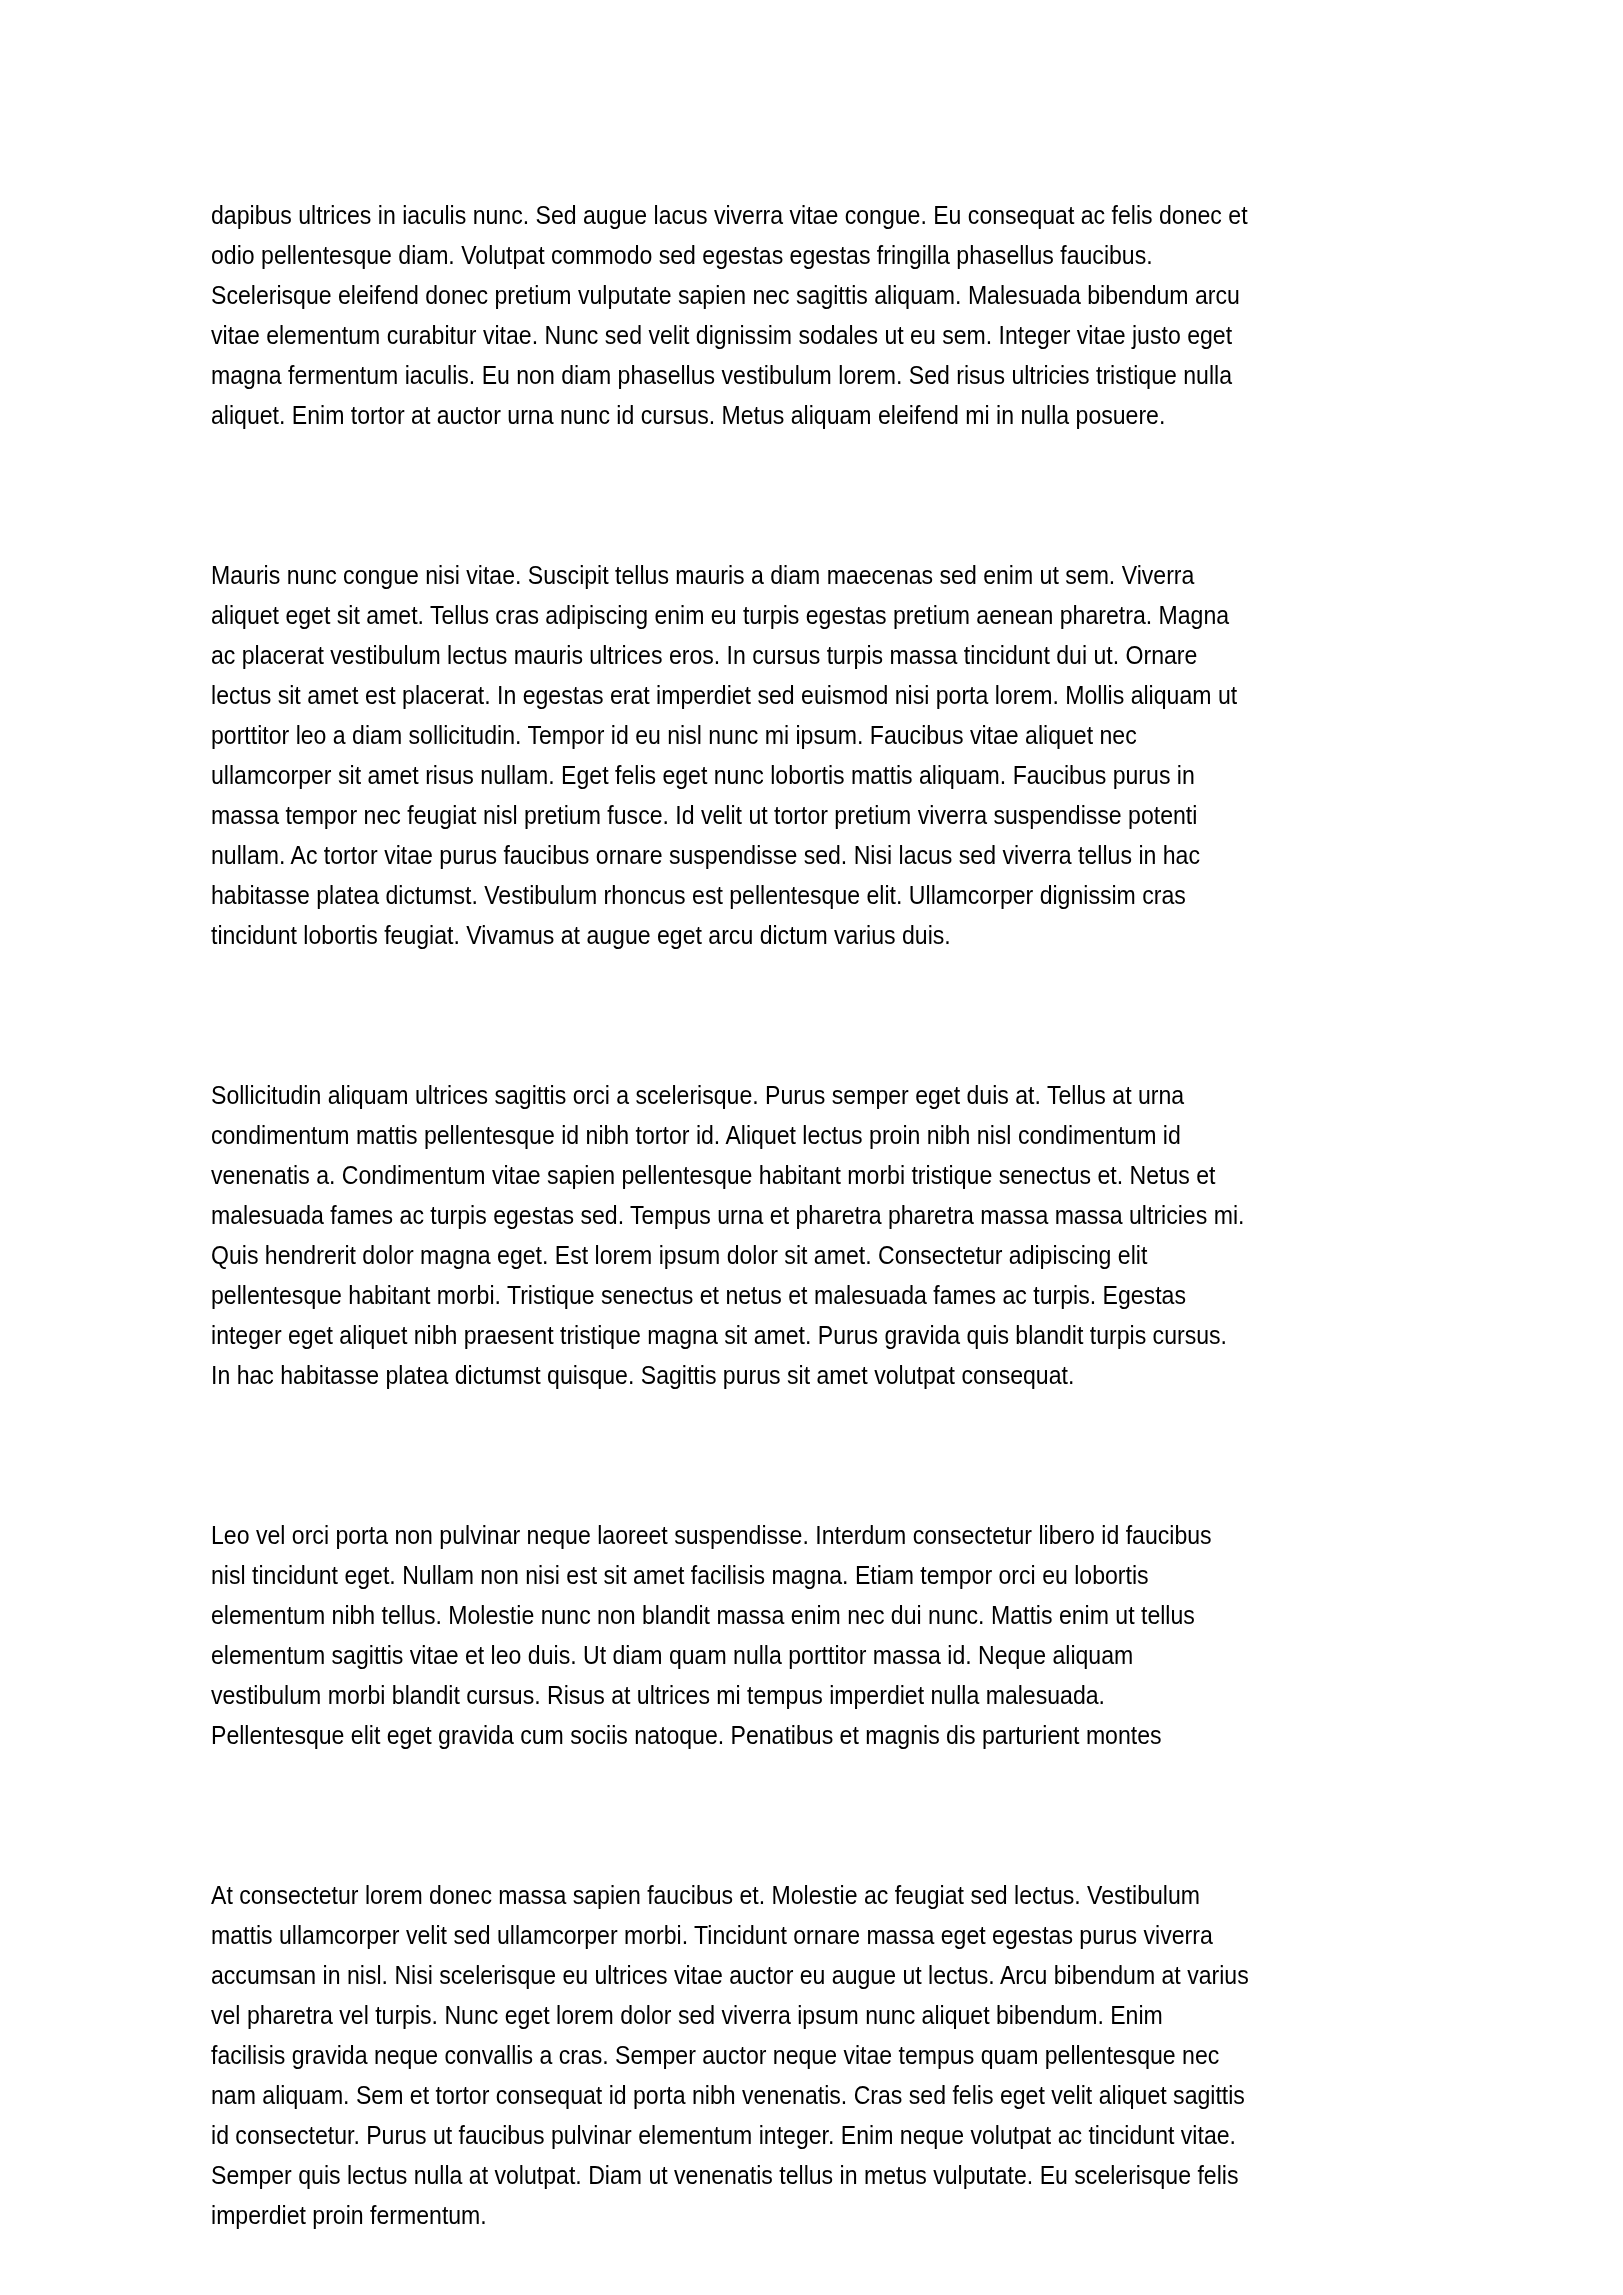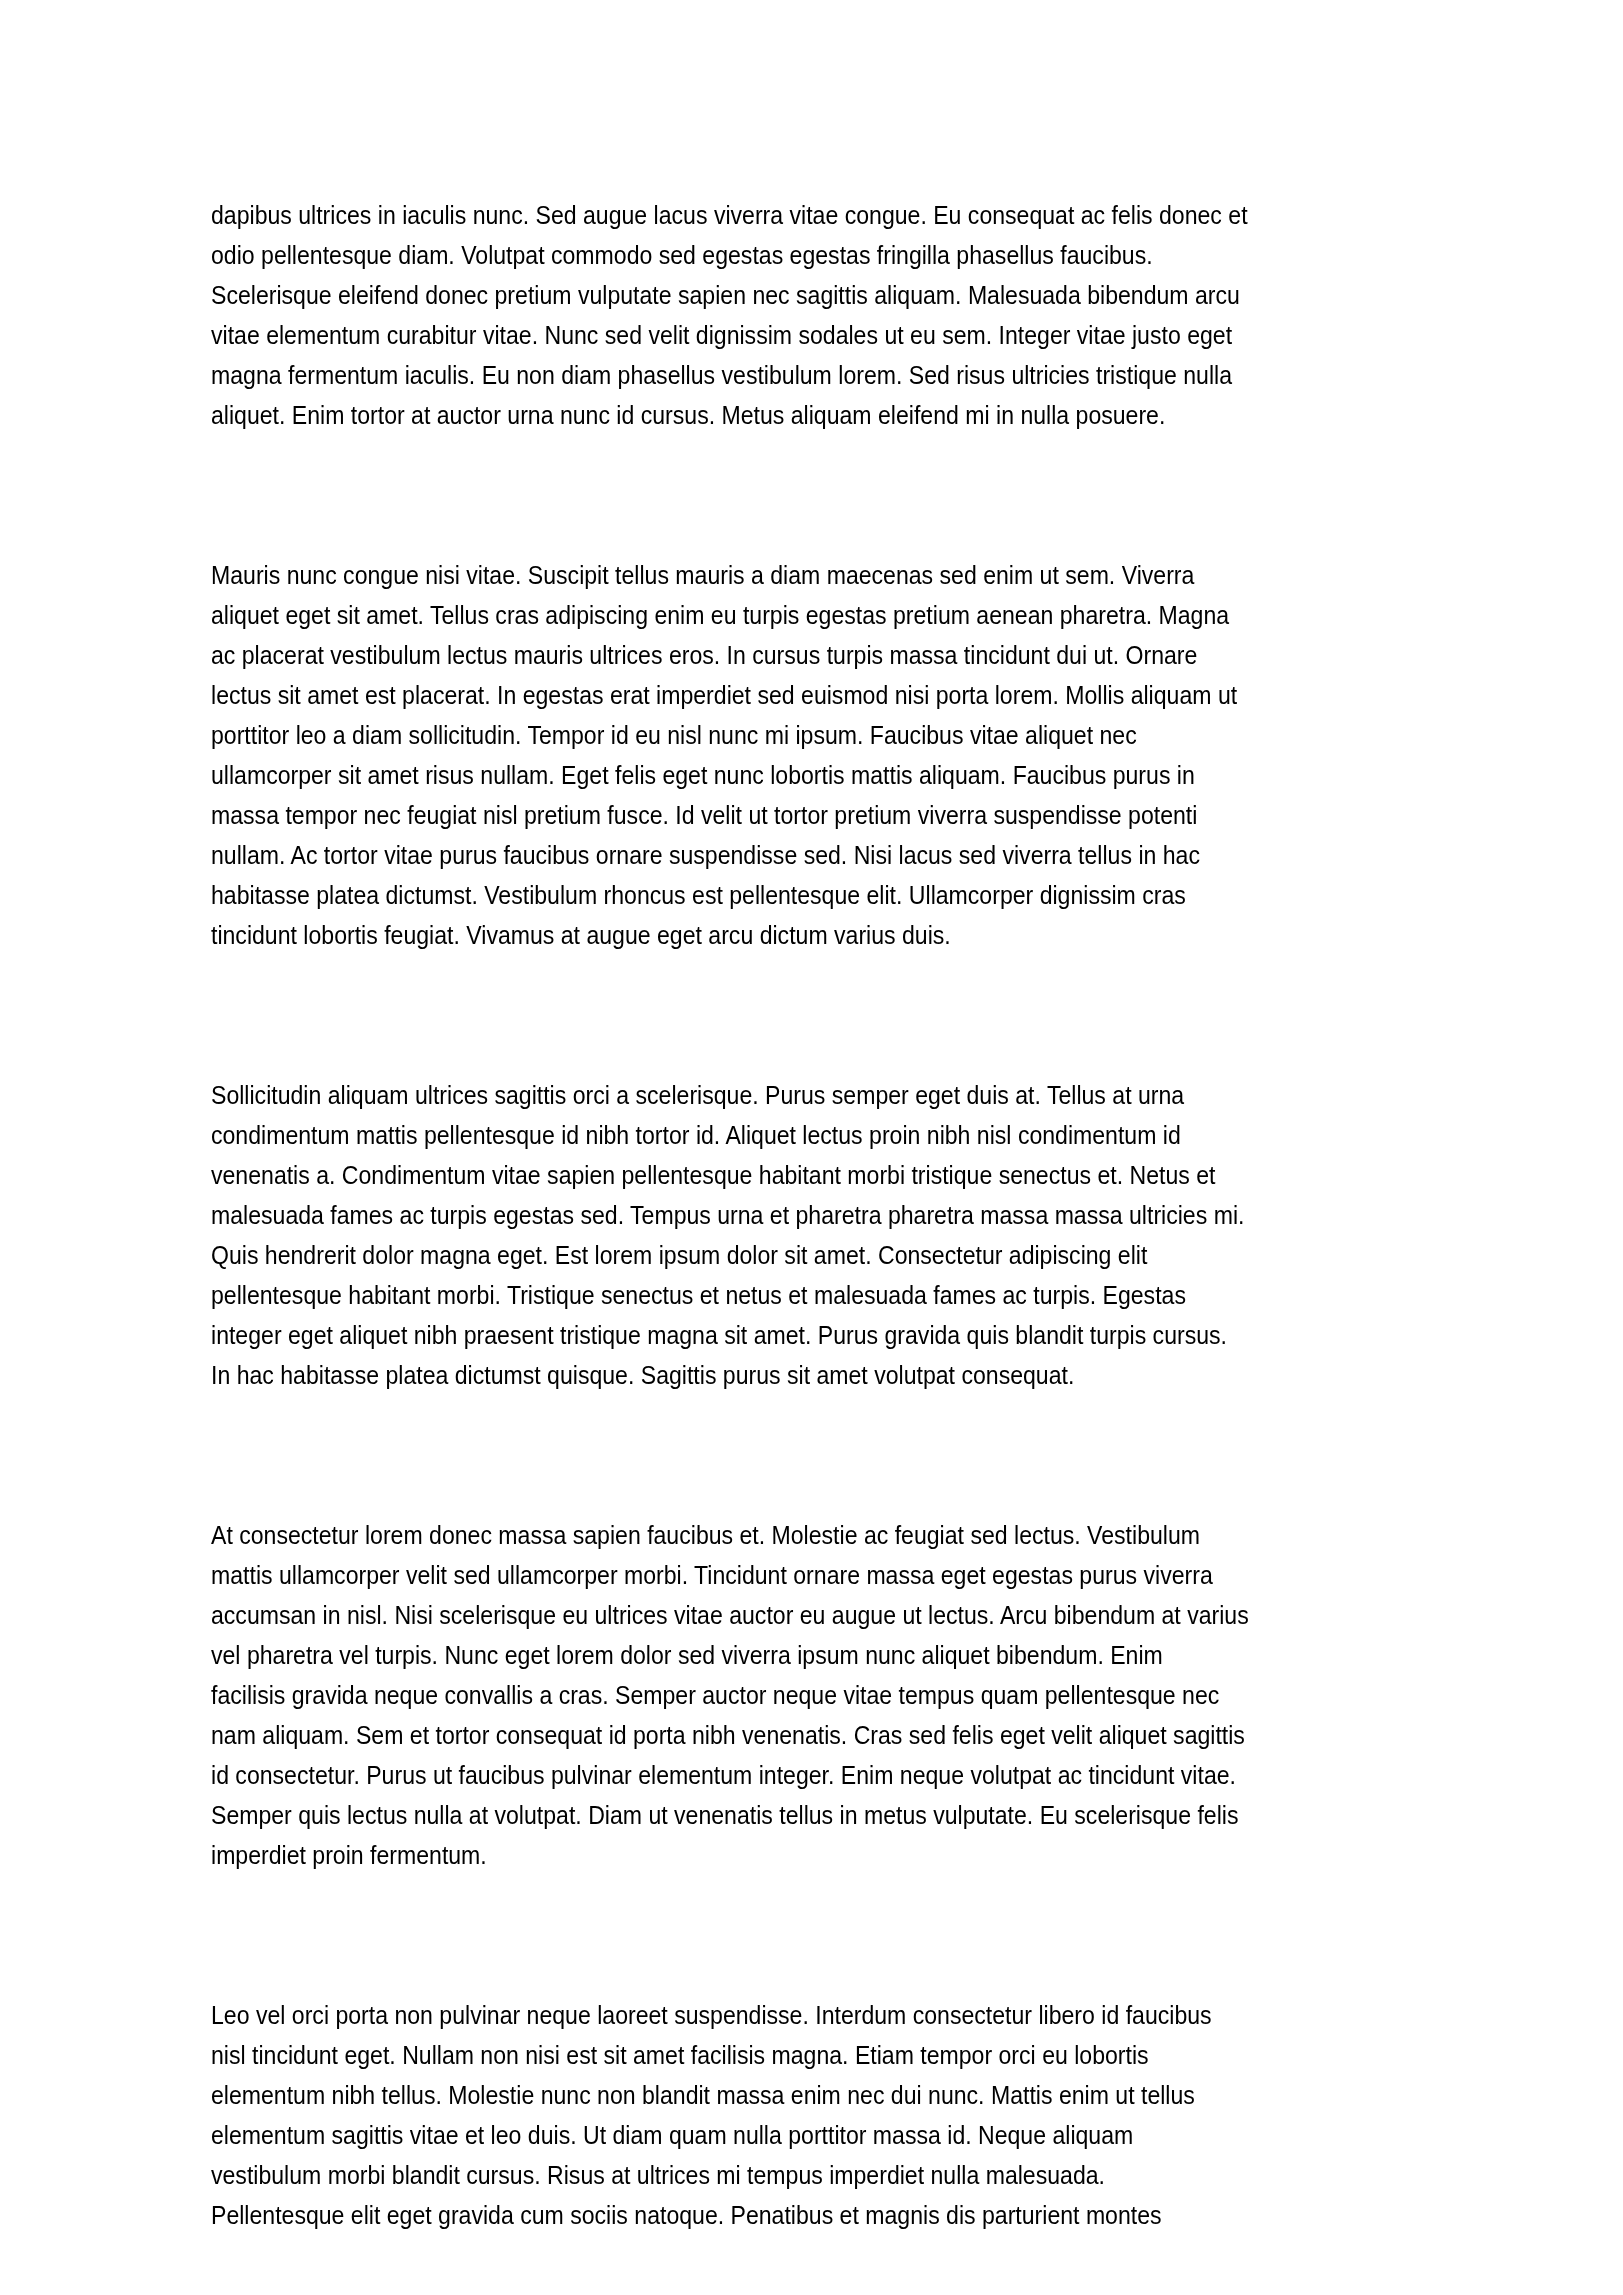--- a/index.html
+++ b/index.html
@@ -75,35 +75,35 @@
       <span class="line">condimentum mattis pellentesque id nibh tortor id. Aliquet lectus proin nibh nisl condimentum id</span>
       <span class="line">venenatis a. Condimentum vitae sapien pellentesque habitant morbi tristique senectus et. Netus et</span>
       <span class="line">malesuada fames ac turpis egestas sed. Tempus urna et pharetra pharetra massa massa ultricies mi.</span>
       <span class="line">Quis hendrerit dolor magna eget. Est lorem ipsum dolor sit amet. Consectetur adipiscing elit</span>
       <span class="line">pellentesque habitant morbi. Tristique senectus et netus et malesuada fames ac turpis. Egestas</span>
       <span class="line">integer eget aliquet nibh praesent tristique magna sit amet. Purus gravida quis blandit turpis cursus.</span>
       <span class="line">In hac habitasse platea dictumst quisque. Sagittis purus sit amet volutpat consequat.</span>
     </p>
 
     <p class="paragraph">
+      <span class="line">Leo vel orci porta non pulvinar neque laoreet suspendisse. Interdum consectetur libero id faucibus</span>
+      <span class="line">nisl tincidunt eget. Nullam non nisi est sit amet facilisis magna. Etiam tempor orci eu lobortis</span>
+      <span class="line">elementum nibh tellus. Molestie nunc non blandit massa enim nec dui nunc. Mattis enim ut tellus</span>
+      <span class="line">elementum sagittis vitae et leo duis. Ut diam quam nulla porttitor massa id. Neque aliquam</span>
+      <span class="line">vestibulum morbi blandit cursus. Risus at ultrices mi tempus imperdiet nulla malesuada.</span>
+      <span class="line">Pellentesque elit eget gravida cum sociis natoque. Penatibus et magnis dis parturient montes</span>
+    </p>
+
+    <p class="paragraph">
       <span class="line">At consectetur lorem donec massa sapien faucibus et. Molestie ac feugiat sed lectus. Vestibulum</span>
       <span class="line">mattis ullamcorper velit sed ullamcorper morbi. Tincidunt ornare massa eget egestas purus viverra</span>
       <span class="line">accumsan in nisl. Nisi scelerisque eu ultrices vitae auctor eu augue ut lectus. Arcu bibendum at varius</span>
       <span class="line">vel pharetra vel turpis. Nunc eget lorem dolor sed viverra ipsum nunc aliquet bibendum. Enim</span>
       <span class="line">facilisis gravida neque convallis a cras. Semper auctor neque vitae tempus quam pellentesque nec</span>
       <span class="line">nam aliquam. Sem et tortor consequat id porta nibh venenatis. Cras sed felis eget velit aliquet sagittis</span>
       <span class="line">id consectetur. Purus ut faucibus pulvinar elementum integer. Enim neque volutpat ac tincidunt vitae.</span>
       <span class="line">Semper quis lectus nulla at volutpat. Diam ut venenatis tellus in metus vulputate. Eu scelerisque felis</span>
       <span class="line">imperdiet proin fermentum.</span>
     </p>
 
-    <p class="paragraph">
-      <span class="line">Leo vel orci porta non pulvinar neque laoreet suspendisse. Interdum consectetur libero id faucibus</span>
-      <span class="line">nisl tincidunt eget. Nullam non nisi est sit amet facilisis magna. Etiam tempor orci eu lobortis</span>
-      <span class="line">elementum nibh tellus. Molestie nunc non blandit massa enim nec dui nunc. Mattis enim ut tellus</span>
-      <span class="line">elementum sagittis vitae et leo duis. Ut diam quam nulla porttitor massa id. Neque aliquam</span>
-      <span class="line">vestibulum morbi blandit cursus. Risus at ultrices mi tempus imperdiet nulla malesuada.</span>
-      <span class="line">Pellentesque elit eget gravida cum sociis natoque. Penatibus et magnis dis parturient montes</span>
-    </p>
-
   </div>
 </div>
 
 
 </body></html>

